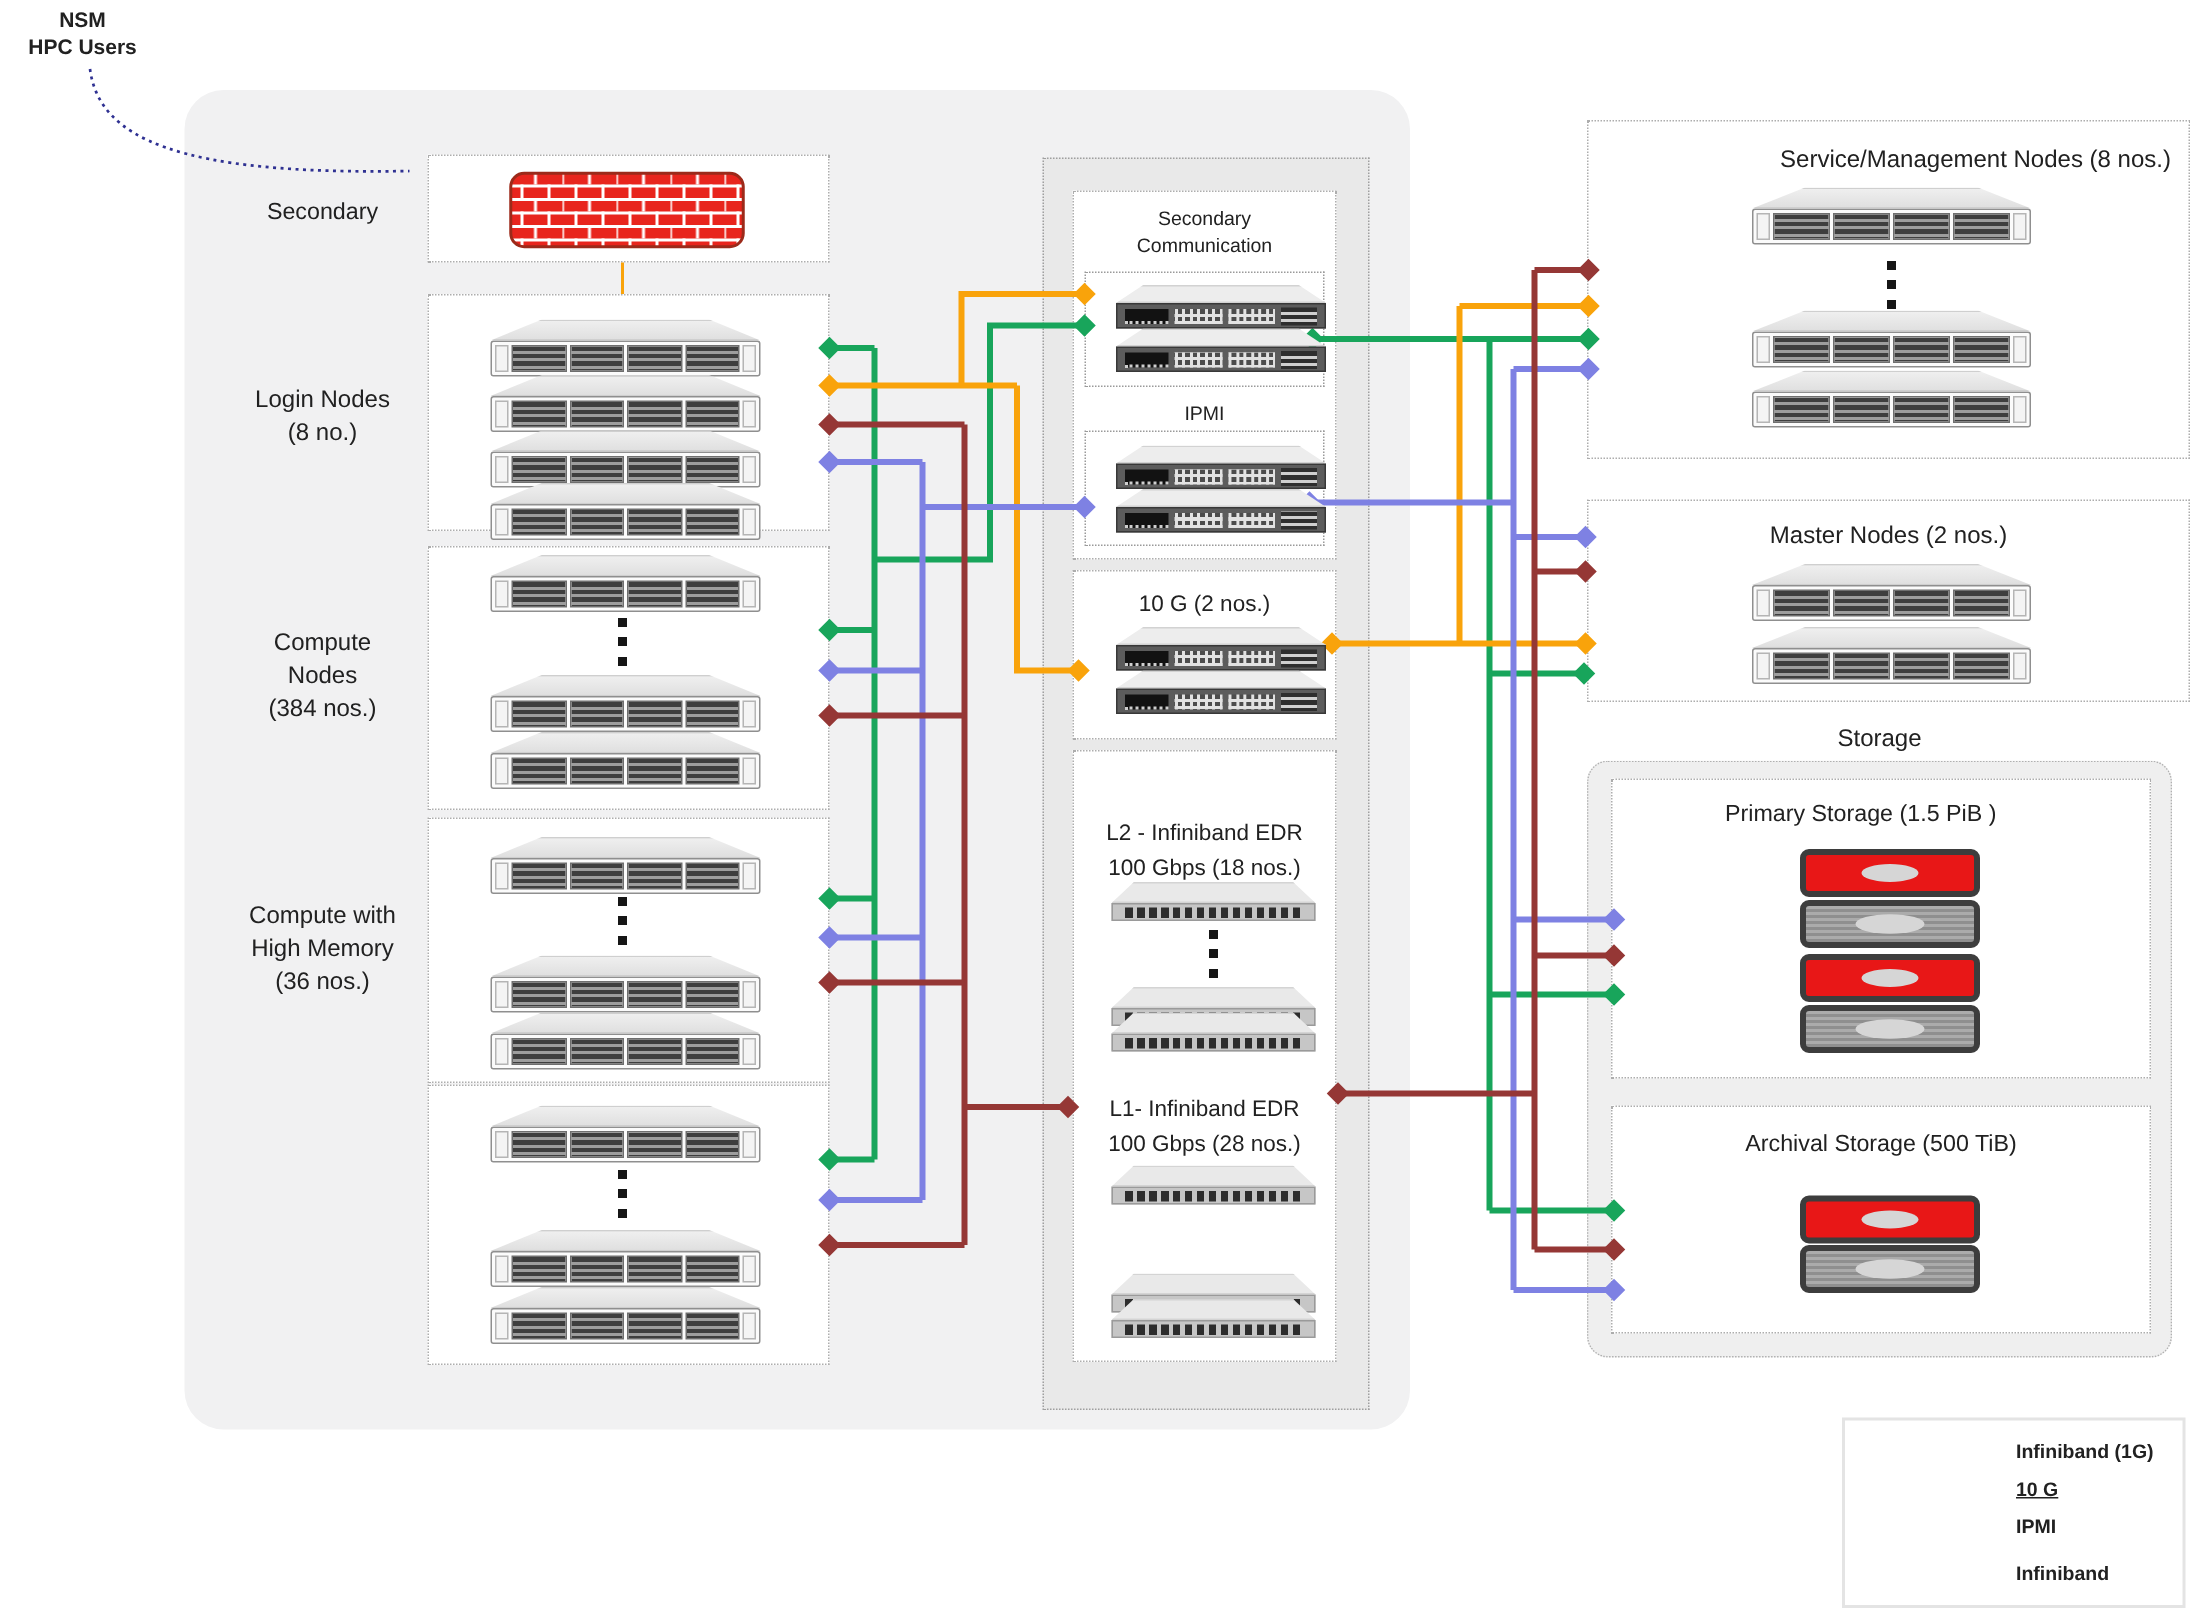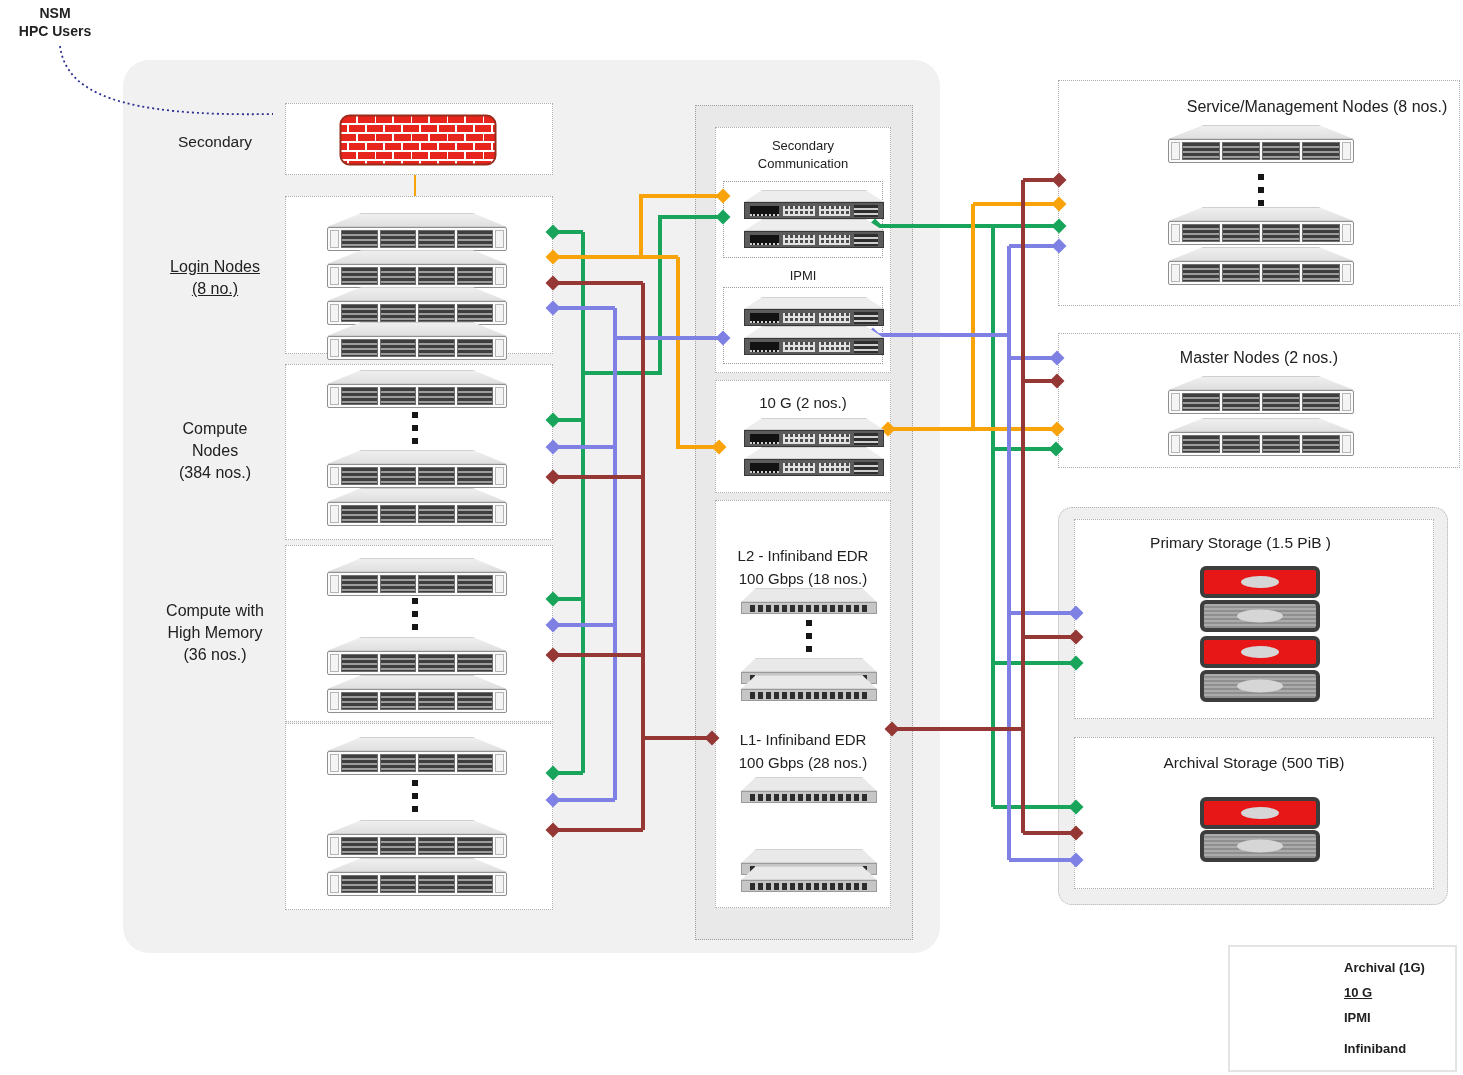--- a/index.html
+++ b/index.html
@@ -58,21 +58,21 @@
   <div class="abs lbl bold" style="left:0;top:4px;width:110px;font-size:14px;line-height:18px;">
     <div>NSM</div>
     <div>HPC Users</div>
   </div>
 
   <div class="abs main-bg"></div>
 
   <div class="abs lbl" style="left:150px;top:131px;width:130px;font-size:15.5px;">
     <div>Secondary</div>
   </div>
-  <div class="abs lbl" style="left:135px;top:256px;width:160px;text-decoration:underline;">
+  <div class="abs lbl" style="left:135px;top:256px;width:160px;">
     <div>Login Nodes</div>
     <div>(8 no.)</div>
   </div>
   <div class="abs lbl" style="left:135px;top:418px;width:160px;">
     <div>Compute</div>
     <div>Nodes</div>
     <div>(384 nos.)</div>
   </div>
   <div class="abs lbl" style="left:125px;top:600px;width:180px;">
     <div>Compute with</div>
@@ -124,20 +124,23 @@
     <div>100 Gbps (28 nos.)</div>
   </div>
 
   <div class="abs wbox" style="left:1058px;top:80px;width:402px;height:226px;"></div>
   <div class="abs lbl" style="left:1116px;top:96px;width:402px;">
     <div>Service/Management Nodes (8 nos.)</div>
   </div>
   <div class="abs wbox" style="left:1058px;top:333px;width:402px;height:135px;"></div>
   <div class="abs lbl" style="left:1058px;top:347px;width:402px;">
     <div>Master Nodes (2 nos.)</div>
+  </div>
+  <div class="abs lbl" style="left:1058px;top:482px;width:390px;">
+    <div>Storage</div>
   </div>
   <div class="abs" style="left:1058px;top:507px;width:390px;height:398px;background:#efefef;border:1px dotted #b0b0b0;border-radius:14px;box-sizing:border-box;"></div>
   <div class="abs wbox" style="left:1074px;top:519px;width:360px;height:200px;"></div>
   <div class="abs lbl-m" style="left:1074px;top:531px;width:333px;font-size:15.5px;">
     <div>Primary Storage (1.5 PiB )</div>
   </div>
   <div class="abs wbox" style="left:1074px;top:737px;width:360px;height:152px;"></div>
   <div class="abs lbl-m" style="left:1074px;top:751px;width:360px;font-size:15.5px;">
     <div>Archival Storage (500 TiB)</div>
   </div>
@@ -529,17 +532,17 @@
     <div class="vdots" style="left: 412px; top: 598px;"></div>
     <div class="vdots" style="left: 412px; top: 780px;"></div>
     <div class="vdots" style="left: 806px; top: 620px;"></div>
     <div class="vdots" style="left: 1258px; top: 174px;"></div>
     <div class="stor red" style="left: 1200px; top: 566px; background: rgb(232, 23, 23);"></div>
     <div class="stor gray" style="left: 1200px; top: 600px;"></div>
     <div class="stor red" style="left: 1200px; top: 636px; background: rgb(232, 23, 23);"></div>
     <div class="stor gray" style="left: 1200px; top: 670px;"></div>
     <div class="stor red" style="left: 1200px; top: 797px; background: rgb(232, 23, 23);"></div>
     <div class="stor gray" style="left: 1200px; top: 830px;"></div>
-    <span class="leg-label" style="top: 960px;">Archival (1G)</span>
+    <span class="leg-label" style="top: 960px;">Infiniband (1G)</span>
     <span class="leg-label" style="top: 985px; text-decoration: underline;">10 G</span>
     <span class="leg-label" style="top: 1010px;">IPMI</span>
     <span class="leg-label" style="top: 1041px;">Infiniband</span>
   </div>
 
 </body></html>

